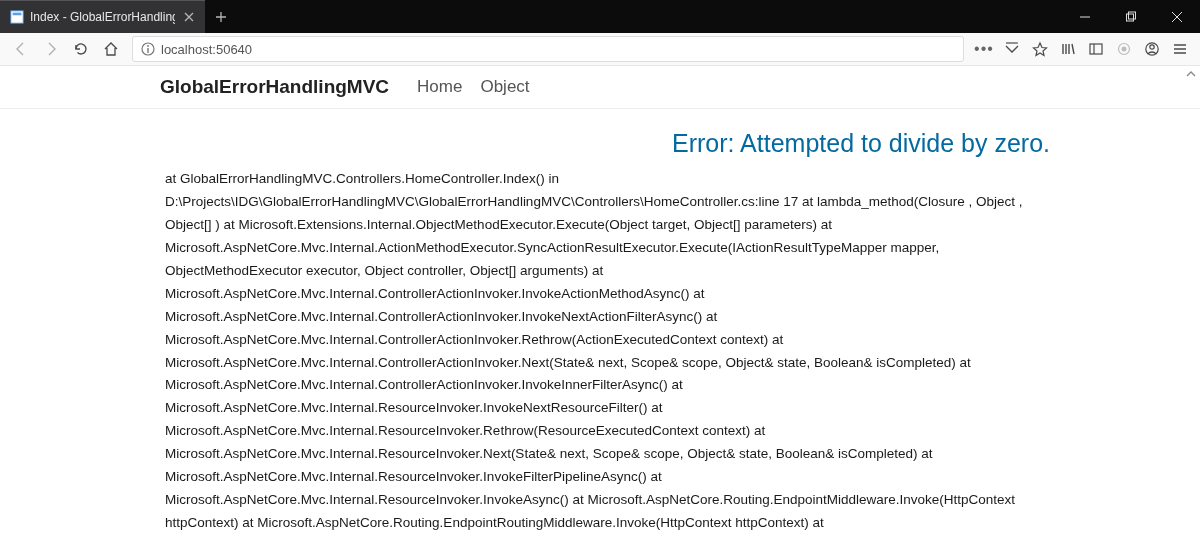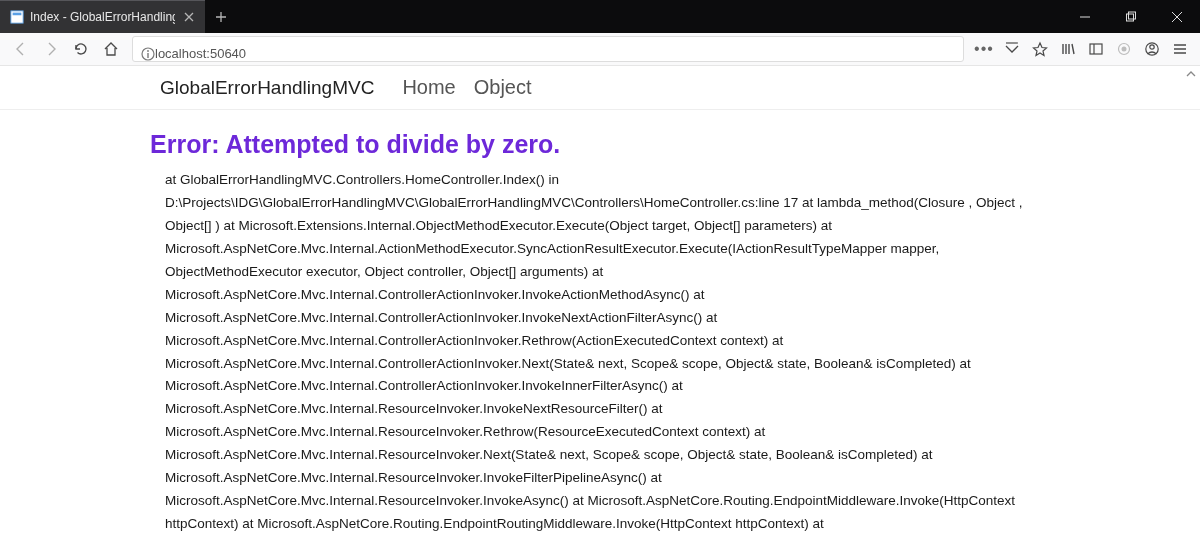--- a/index.html
+++ b/index.html
@@ -11,37 +11,37 @@
     .favicon { width: 14px; height: 14px; flex-shrink: 0; }
     .tab-title { font-size: 12px; color: #e8e8e8; white-space: nowrap; overflow: hidden; text-overflow: clip; flex: 1; }
     .tab-close { width: 16px; height: 16px; display: flex; align-items: center; justify-content: center; color: #b5b5b5; cursor: pointer; }
     .newtab { width: 32px; display: flex; align-items: center; justify-content: center; color: #b5b5b5; cursor: pointer; }
     .win-controls { margin-left: auto; display: flex; align-items: center; }
     .win-btn { width: 46px; height: 33px; display: flex; align-items: center; justify-content: center; color: #dcdcdc; cursor: pointer; }
 
     .navbar { height: 33px; background: #f9f9fa; border-bottom: 1px solid #e6e6e6; display: flex; align-items: center; padding: 0 6px; }
     .nav-btn { width: 30px; height: 30px; display: flex; align-items: center; justify-content: center; color: #4a4a4a; cursor: pointer; }
     .nav-btn.disabled { color: #b0b0b0; }
-    .urlbar { flex: 1; margin: 0 6px; height: 26px; border: 1px solid #ddd; border-radius: 3px; background: #fff; display: flex; align-items: flex-end; padding: 0 8px; gap: 0; }
+    .urlbar { flex: 1; margin: 0 6px; height: 26px; border: 1px solid #ddd; border-radius: 3px; background: #fff; display: flex; align-items: center; padding: 0 8px; gap: 6px; }
     .urlbar-icon { width: 14px; height: 14px; color: #7a7a7a; flex-shrink: 0; }
     .url-text { font-size: 13px; color: #555; border: none; outline: none; flex: 1; background: transparent; }
     .right-icons { display: flex; align-items: center; gap: 0; }
     .right-icons .nav-btn { width: 28px; }
     .dots { font-size: 16px; color: #666; letter-spacing: 1px; }
 
     
     .page { padding: 0; position: relative; height: calc(537px - 66px); overflow: auto; }
     .scroll-indicator { position: absolute; top: 66px; right: 3px; width: 12px; height: 12px; color: #888; }
     .appbar { padding: 10px 150px 10px 160px; border-bottom: 1px solid #eee; display: flex; align-items: center; gap: 28px; font-size: 18px; color: #222; }
-    .brand { font-size: 19px; color: #222; }
-    .navlink { font-size: 20px; color: #555; text-decoration: none; cursor: pointer; }
+    .brand { font-size: 19px; color: #222; font-weight: bold; }
+    .navlink { font-size: 17px; color: #555; text-decoration: none; cursor: pointer; }
     .navlinks { display: flex; gap: 18px; }
 
     .content { padding: 20px 150px 10px 150px; }
-    .error-title { color: #6d28d9; font-size: 25px; font-weight: 700; margin-bottom: 10px; }
+    .error-title { color: #0369a1; font-size: 25px; font-weight: 400; margin-bottom: 10px; text-align: right; }
     .stack { font-size: 13.5px; line-height: 1.7; color: #1a1a1a; padding-left: 15px; word-wrap: break-word; }
   </style>
 </head>
 <body>
 
 <div class="titlebar">
   <div class="tab">
     <span class="favicon">
       <svg viewBox="0 0 16 16">
           <rect x="1" y="1" width="14" height="14" fill="#fff" stroke="#5aa0e6" stroke-width="1"></rect>

